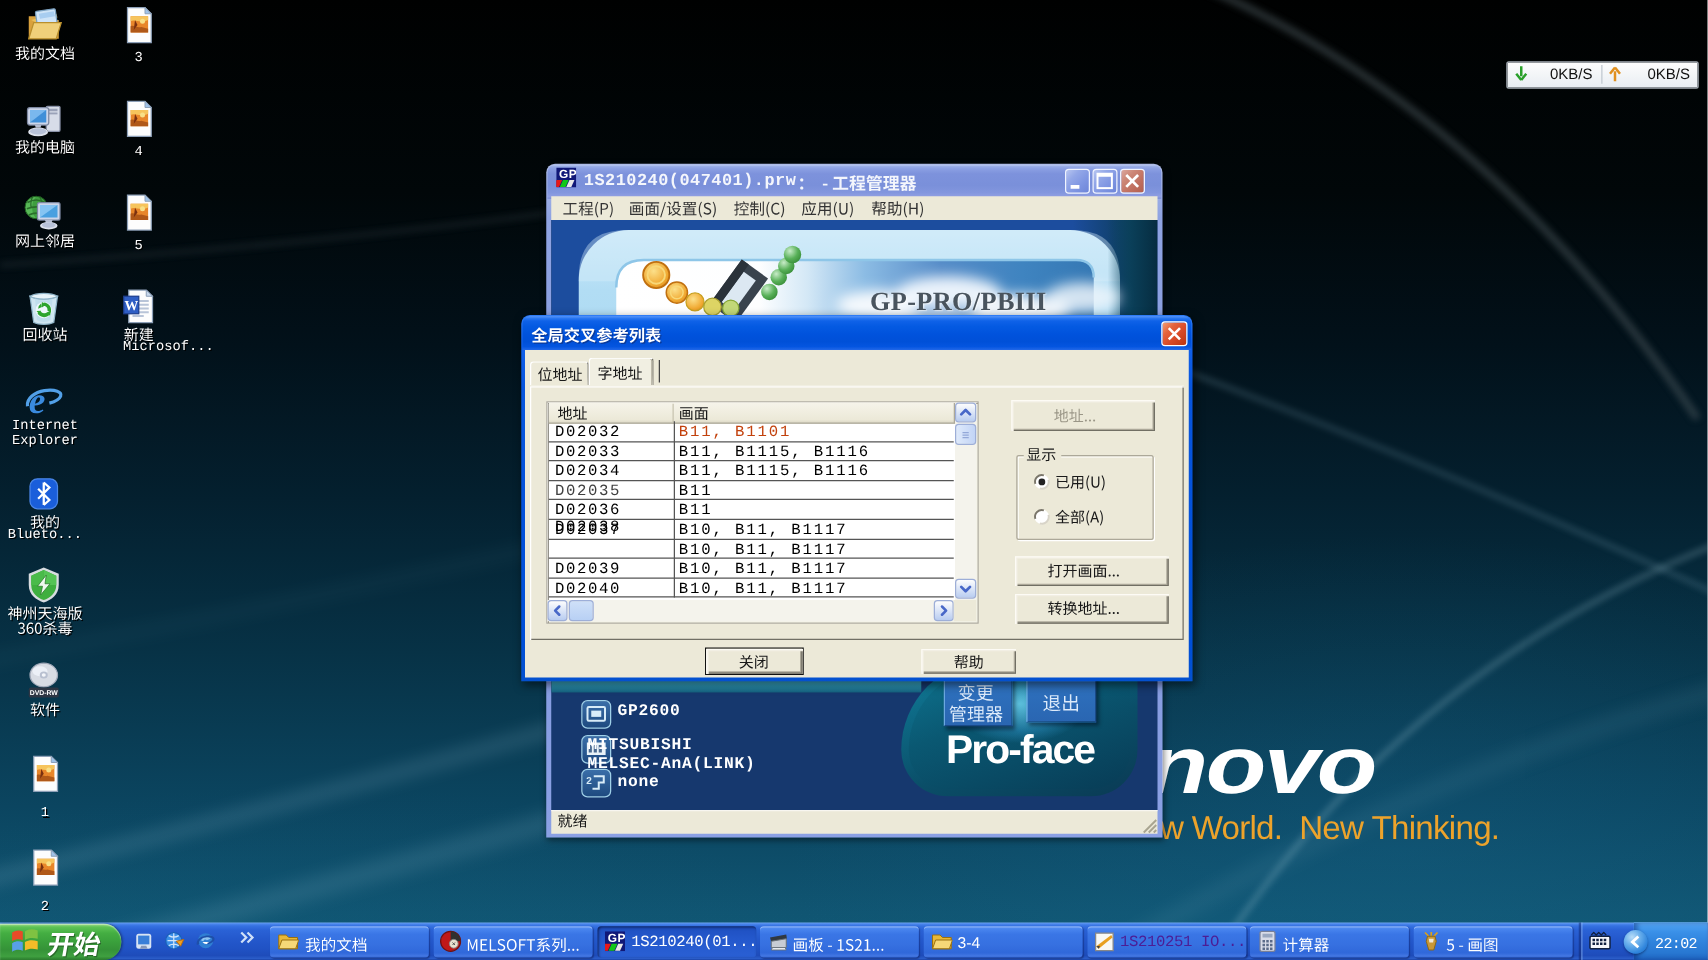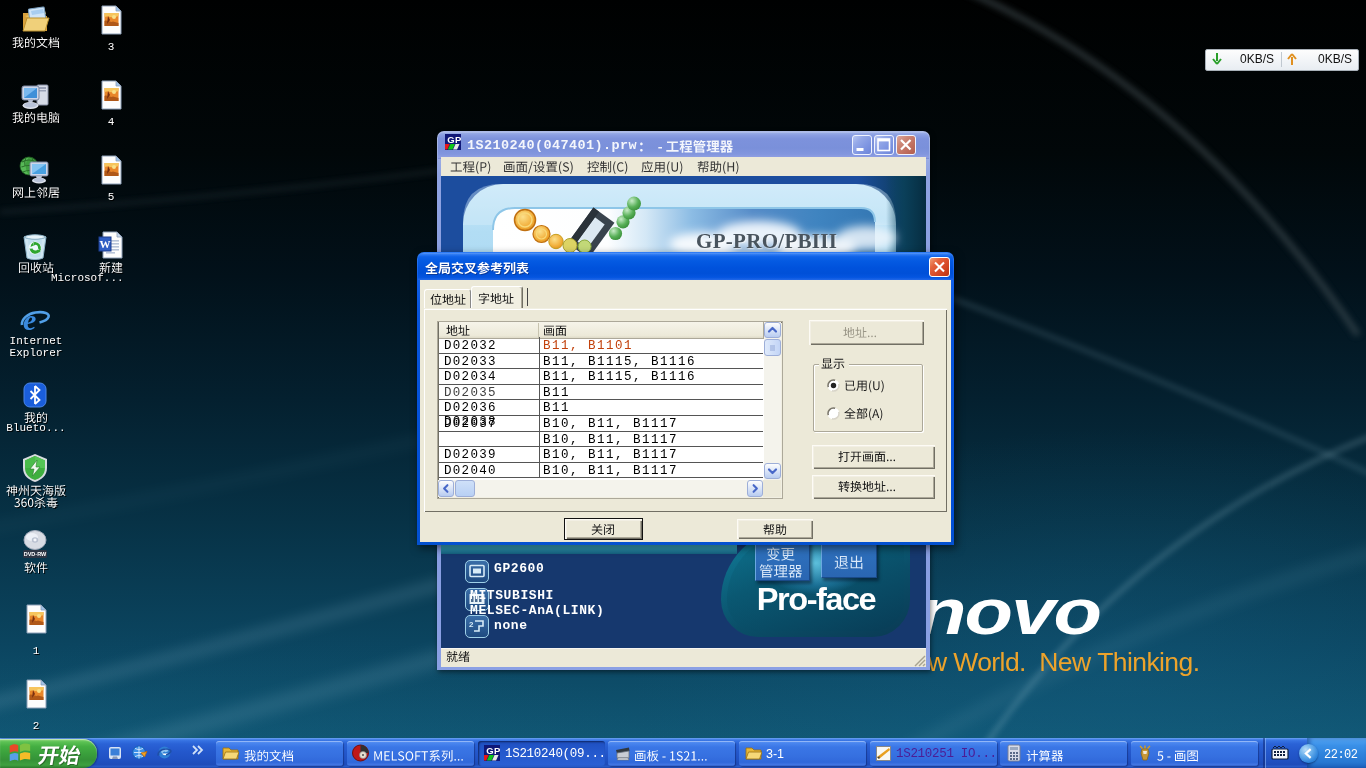--- a/index.html
+++ b/index.html
@@ -215,21 +215,21 @@
 <rect x="11" y="23" width="9" height="1.6" fill="#b8c4d8"></rect>
 <rect x="4" y="8" width="12" height="14" fill="#2f5ec4" stroke="#1e3f8f" stroke-width="1"></rect>
 <text x="10" y="19" font-family="Liberation Serif" font-size="11" font-weight="bold" fill="#fff" text-anchor="middle">W</text>
 </svg>
 <svg class="a" style="left:99px;top:260px" width="26" height="16" viewBox="0 0 26 16">
     <g transform="translate(0,12)">
       <path d="M4.3 -2.6C4.7 -2 5.1 -1.1 5.3 -0.6L5.9 -1C5.8 -1.5 5.3 -2.3 4.9 -2.9ZM1.6 -2.8C1.4 -2.1 1 -1.3 0.5 -0.8C0.7 -0.7 1 -0.5 1.1 -0.4C1.6 -0.9 2.1 -1.8 2.4 -2.6ZM6.6 -8.9V-4.8C6.6 -3.2 6.5 -1.1 5.5 0.3C5.7 0.4 6.1 0.7 6.2 0.9C7.3 -0.7 7.5 -3.1 7.5 -4.8V-5.2H9.3V0.9H10.2V-5.2H11.5V-6H7.5V-8.3C8.7 -8.5 10.1 -8.8 11.1 -9.2L10.4 -9.9C9.5 -9.5 8 -9.1 6.6 -8.9ZM2.6 -9.9C2.8 -9.6 3 -9.2 3.1 -8.8H0.7V-8.1H6V-8.8H4C3.9 -9.2 3.6 -9.7 3.4 -10.1ZM4.5 -8C4.4 -7.5 4.1 -6.6 3.9 -6.1H0.6V-5.3H3V-4.1H0.6V-3.3H3V-0.2C3 -0.1 3 -0.1 2.9 -0.1C2.7 -0 2.4 -0 1.9 -0.1C2.1 0.2 2.2 0.5 2.2 0.7C2.8 0.7 3.2 0.7 3.5 0.6C3.8 0.4 3.8 0.2 3.8 -0.2V-3.3H6.1V-4.1H3.8V-5.3H6.2V-6.1H4.7C4.9 -6.6 5.1 -7.2 5.4 -7.8ZM1.5 -7.8C1.8 -7.3 1.9 -6.6 2 -6.1L2.8 -6.3C2.7 -6.8 2.5 -7.5 2.2 -8Z M16.7 -9.1V-8.3H19V-7.4H16V-6.7H19V-5.8H16.6V-5.1H19V-4.1H16.5V-3.5H19V-2.5H16V-1.8H19V-0.6H19.8V-1.8H23.2V-2.5H19.8V-3.5H22.8V-4.1H19.8V-5.1H22.5V-6.7H23.3V-7.4H22.5V-9.1H19.8V-10.1H19V-9.1ZM19.8 -6.7H21.7V-5.8H19.8ZM19.8 -7.4V-8.3H21.7V-7.4ZM13.2 -4.7C13.2 -4.8 13.4 -5 13.6 -5.1H15.1C15 -4 14.7 -3.1 14.4 -2.3C14.1 -2.8 13.8 -3.4 13.6 -4.1L12.9 -3.9C13.2 -2.9 13.6 -2.1 14 -1.5C13.6 -0.7 13.1 -0.1 12.4 0.4C12.6 0.5 13 0.8 13.1 1C13.7 0.5 14.2 -0.1 14.6 -0.8C15.9 0.4 17.6 0.7 19.8 0.7H23.2C23.2 0.4 23.4 0 23.5 -0.2C22.9 -0.2 20.3 -0.2 19.8 -0.2C17.8 -0.2 16.2 -0.4 15 -1.6C15.5 -2.7 15.8 -4.1 16 -5.8L15.5 -5.9L15.3 -5.9H14.3C14.9 -6.8 15.5 -7.9 16.1 -9.1L15.5 -9.5L15.2 -9.3H12.8V-8.5H14.8C14.4 -7.5 13.8 -6.5 13.5 -6.2C13.3 -5.8 13 -5.5 12.8 -5.4C12.9 -5.3 13.1 -4.9 13.2 -4.7Z" fill="#000" transform="translate(1,1)"></path>
       <path d="M4.3 -2.6C4.7 -2 5.1 -1.1 5.3 -0.6L5.9 -1C5.8 -1.5 5.3 -2.3 4.9 -2.9ZM1.6 -2.8C1.4 -2.1 1 -1.3 0.5 -0.8C0.7 -0.7 1 -0.5 1.1 -0.4C1.6 -0.9 2.1 -1.8 2.4 -2.6ZM6.6 -8.9V-4.8C6.6 -3.2 6.5 -1.1 5.5 0.3C5.7 0.4 6.1 0.7 6.2 0.9C7.3 -0.7 7.5 -3.1 7.5 -4.8V-5.2H9.3V0.9H10.2V-5.2H11.5V-6H7.5V-8.3C8.7 -8.5 10.1 -8.8 11.1 -9.2L10.4 -9.9C9.5 -9.5 8 -9.1 6.6 -8.9ZM2.6 -9.9C2.8 -9.6 3 -9.2 3.1 -8.8H0.7V-8.1H6V-8.8H4C3.9 -9.2 3.6 -9.7 3.4 -10.1ZM4.5 -8C4.4 -7.5 4.1 -6.6 3.9 -6.1H0.6V-5.3H3V-4.1H0.6V-3.3H3V-0.2C3 -0.1 3 -0.1 2.9 -0.1C2.7 -0 2.4 -0 1.9 -0.1C2.1 0.2 2.2 0.5 2.2 0.7C2.8 0.7 3.2 0.7 3.5 0.6C3.8 0.4 3.8 0.2 3.8 -0.2V-3.3H6.1V-4.1H3.8V-5.3H6.2V-6.1H4.7C4.9 -6.6 5.1 -7.2 5.4 -7.8ZM1.5 -7.8C1.8 -7.3 1.9 -6.6 2 -6.1L2.8 -6.3C2.7 -6.8 2.5 -7.5 2.2 -8Z M16.7 -9.1V-8.3H19V-7.4H16V-6.7H19V-5.8H16.6V-5.1H19V-4.1H16.5V-3.5H19V-2.5H16V-1.8H19V-0.6H19.8V-1.8H23.2V-2.5H19.8V-3.5H22.8V-4.1H19.8V-5.1H22.5V-6.7H23.3V-7.4H22.5V-9.1H19.8V-10.1H19V-9.1ZM19.8 -6.7H21.7V-5.8H19.8ZM19.8 -7.4V-8.3H21.7V-7.4ZM13.2 -4.7C13.2 -4.8 13.4 -5 13.6 -5.1H15.1C15 -4 14.7 -3.1 14.4 -2.3C14.1 -2.8 13.8 -3.4 13.6 -4.1L12.9 -3.9C13.2 -2.9 13.6 -2.1 14 -1.5C13.6 -0.7 13.1 -0.1 12.4 0.4C12.6 0.5 13 0.8 13.1 1C13.7 0.5 14.2 -0.1 14.6 -0.8C15.9 0.4 17.6 0.7 19.8 0.7H23.2C23.2 0.4 23.4 0 23.5 -0.2C22.9 -0.2 20.3 -0.2 19.8 -0.2C17.8 -0.2 16.2 -0.4 15 -1.6C15.5 -2.7 15.8 -4.1 16 -5.8L15.5 -5.9L15.3 -5.9H14.3C14.9 -6.8 15.5 -7.9 16.1 -9.1L15.5 -9.5L15.2 -9.3H12.8V-8.5H14.8C14.4 -7.5 13.8 -6.5 13.5 -6.2C13.3 -5.8 13 -5.5 12.8 -5.4C12.9 -5.3 13.1 -4.9 13.2 -4.7Z" fill="#fff"></path>
     </g>
   </svg>
-<div class="a" style="left:51px;top:272px;width:120px;text-align:left;font:11px/13px 'Liberation Mono',monospace;color:#fff;text-shadow:1px 1px 0 #000">Microsof...</div>
+<div class="a" style="left:51px;top:272px;width:120px;text-align:right;font:11px/13px 'Liberation Mono',monospace;color:#fff;text-shadow:1px 1px 0 #000">Microsof...</div>
 <div class="a" style="left:1205px;top:49px;width:152px;height:20px;
 background:linear-gradient(180deg,#fdfdfd,#e8edf2);border:1px solid #a8b0b8;border-radius:2px"></div>
 <svg class="a" style="left:1211px;top:52px" width="12" height="14" viewBox="0 0 12 14">
 <path d="M6 1 L6 9 M6 12 L2 7 M6 12 L10 7" stroke="#2aa02a" stroke-width="2" fill="none"></path>
   </svg>
 <div class="a" style="left:1222px;top:53px;width:52px;text-align:right;font:12px/13px 'Liberation Sans';color:#111">0KB/S</div>
 <div class="a" style="left:1281px;top:52px;width:1px;height:15px;background:#c0c8d0"></div>
 <svg class="a" style="left:1286px;top:52px" width="12" height="14" viewBox="0 0 12 14">
 <path d="M6 13 L6 5 M6 2 L2 7 M6 2 L10 7" stroke="#e09020" stroke-width="2" fill="none"></path>
   </svg>
@@ -669,36 +669,36 @@
 <svg class="a" style="left:484px;top:745px" width="16" height="16" viewBox="0 0 16 16">
     <rect x="0" y="0" width="16" height="16" fill="#101878"></rect>
 <text x="9.5" y="8.8" font-family="Liberation Sans" font-size="9.5" font-weight="bold" fill="#fff" text-anchor="middle" letter-spacing="0.5">GP</text>
 <g transform="skewX(-24)">
       <rect x="4.6" y="10" width="4.6" height="5.6" fill="#e81818"></rect>
 <rect x="9.8" y="10" width="4.6" height="5.6" fill="#10c818"></rect>
 <rect x="15" y="10" width="4" height="5.6" fill="#e8e8e8"></rect>
     </g>
   </svg>
 <div class="a" style="left:505px;top:748px;font:12.5px/13px 'Liberation Mono',monospace;
-color:#fff;letter-spacing:-0.3px">1S210240(09...</div>
+color:#fff;letter-spacing:-0.3px">1S210240(01...</div>
 <svg class="a" style="left:614px;top:745px" width="17" height="16" viewBox="0 0 17 16">
 <path d="M2 5 L15 2.5 L15.5 6 L3 8.5 Z" fill="#303840"></path>
 <path d="M3 8 L15 6 L15 13 L3 13 Z" fill="#c8ccd4" stroke="#687078" stroke-width="0.8"></path>
 <path d="M4 13 L14 13 L15 15 L3 15 Z" fill="#e8eaf0" stroke="#687078" stroke-width="0.7"></path>
   </svg>
 <svg class="a" style="left:634px;top:747.5px" width="76" height="16" viewBox="0 0 76 16" xmlns="http://www.w3.org/2000/svg">
     <g transform="translate(0,12.5)">
       <path d="M1.2 -9.7V-8.8H11.4V-9.7ZM3.2 -7.4V-1.8H9.2V-7.4ZM4 -4.2H5.8V-2.6H4ZM6.6 -4.2H8.4V-2.6H6.6ZM4 -6.6H5.8V-5H4ZM6.6 -6.6H8.4V-5H6.6ZM1.1 -6.6V0.4H10.5V1H11.4V-6.7H10.5V-0.5H2.1V-6.6Z M15 -10.5V-8.1H13.2V-7.2H14.9C14.5 -5.5 13.7 -3.5 12.9 -2.5C13.1 -2.2 13.3 -1.8 13.4 -1.6C14 -2.4 14.5 -3.8 15 -5.3V1H15.8V-5.7C16.2 -5.1 16.6 -4.3 16.7 -3.9L17.3 -4.6C17.1 -5 16.1 -6.4 15.8 -6.8V-7.2H17.3V-8.1H15.8V-10.5ZM23.5 -10.3C22.2 -9.7 19.8 -9.4 17.9 -9.3V-6.3C17.9 -4.3 17.7 -1.5 16.3 0.5C16.5 0.6 16.9 0.9 17.1 1C18.5 -0.9 18.7 -3.9 18.8 -6H19.1C19.5 -4.4 20.1 -3 20.8 -1.8C20 -0.9 19.1 -0.2 18 0.2C18.2 0.4 18.4 0.8 18.6 1C19.6 0.5 20.6 -0.2 21.4 -1C22.1 -0.1 22.9 0.6 23.9 1C24.1 0.8 24.4 0.4 24.6 0.2C23.5 -0.2 22.7 -0.9 22 -1.8C22.9 -3 23.5 -4.6 23.9 -6.7L23.3 -6.8L23.1 -6.8H18.8V-8.6C20.6 -8.7 22.8 -9 24.1 -9.5ZM22.8 -6C22.5 -4.6 22 -3.5 21.4 -2.6C20.8 -3.5 20.3 -4.7 20 -6Z M28.4 -3.1H31.6V-3.9H28.4Z M36 0H41.1V-1H39.2V-9.2H38.4C37.9 -8.9 37.3 -8.7 36.5 -8.5V-7.8H38.1V-1H36Z M45.7 0.2C47.6 0.2 48.8 -1 48.8 -2.4C48.8 -3.8 48 -4.4 46.9 -4.9L45.6 -5.5C44.9 -5.8 44.1 -6.1 44.1 -7C44.1 -7.8 44.8 -8.3 45.8 -8.3C46.6 -8.3 47.3 -8 47.9 -7.5L48.5 -8.2C47.8 -8.9 46.9 -9.3 45.8 -9.3C44.1 -9.3 42.9 -8.3 42.9 -6.9C42.9 -5.6 43.9 -4.9 44.8 -4.5L46.1 -4C47 -3.6 47.6 -3.3 47.6 -2.3C47.6 -1.5 46.9 -0.9 45.7 -0.9C44.7 -0.9 43.8 -1.3 43.2 -2L42.5 -1.2C43.3 -0.4 44.4 0.2 45.7 0.2Z M49.9 0H55.6V-1H53.1C52.6 -1 52.1 -0.9 51.6 -0.9C53.8 -2.9 55.2 -4.8 55.2 -6.6C55.2 -8.3 54.2 -9.3 52.5 -9.3C51.4 -9.3 50.6 -8.8 49.8 -8L50.5 -7.3C51 -8 51.6 -8.4 52.4 -8.4C53.5 -8.4 54.1 -7.6 54.1 -6.6C54.1 -5 52.8 -3.2 49.9 -0.7Z M57.4 0H62.4V-1H60.6V-9.2H59.7C59.2 -8.9 58.6 -8.7 57.8 -8.5V-7.8H59.4V-1H57.4Z M64.9 0.2C65.4 0.2 65.8 -0.2 65.8 -0.7C65.8 -1.2 65.4 -1.6 64.9 -1.6C64.5 -1.6 64.1 -1.2 64.1 -0.7C64.1 -0.2 64.5 0.2 64.9 0.2Z M68.4 0.2C68.9 0.2 69.2 -0.2 69.2 -0.7C69.2 -1.2 68.9 -1.6 68.4 -1.6C68 -1.6 67.6 -1.2 67.6 -0.7C67.6 -0.2 68 0.2 68.4 0.2Z M71.9 0.2C72.3 0.2 72.7 -0.2 72.7 -0.7C72.7 -1.2 72.3 -1.6 71.9 -1.6C71.4 -1.6 71.1 -1.2 71.1 -0.7C71.1 -0.2 71.4 0.2 71.9 0.2Z" fill="#ffffff"></path>
     </g>
   </svg>
 <svg class="a" style="left:745px;top:745px" width="17" height="16" viewBox="0 0 17 16">
 <path d="M1 3 L7 3 L9 5 L16 5 L16 14 L1 14 Z" fill="#e8b838" stroke="#9a7010" stroke-width="0.8"></path>
 <path d="M1 14 L3.5 7 L17 7 L14.5 14 Z" fill="#f6d878" stroke="#9a7010" stroke-width="0.8"></path>
   </svg>
-<div class="a" style="left:766px;top:748px;font:12.5px/13px 'Liberation Sans';color:#fff">3-1</div>
+<div class="a" style="left:766px;top:748px;font:12.5px/13px 'Liberation Sans';color:#fff">3-4</div>
 <svg class="a" style="left:875px;top:745px" width="17" height="17" viewBox="0 0 17 17">
 <rect x="1.5" y="1.5" width="14" height="14" fill="#f8f8f4" stroke="#888" stroke-width="1"></rect>
 <path d="M2 12 L14 3 L15 5 L4 14 Z" fill="#e8a020"></path>
     <path d="M2 12 L5 11.5 L4 14 Z" fill="#444"></path>
   </svg>
 <div class="a" style="left:896px;top:748px;font:12.5px/13px 'Liberation Mono',monospace;
 color:#4c1d95;letter-spacing:-0.3px">1S210251 IO...</div>
 <svg class="a" style="left:1006px;top:744px" width="16" height="18" viewBox="0 0 16 18">
 <rect x="2" y="1" width="12" height="16" rx="1.5" fill="#d8dce8" stroke="#788098" stroke-width="1"></rect>
 <rect x="4" y="3" width="8" height="3" fill="#9aa8c0"></rect>

